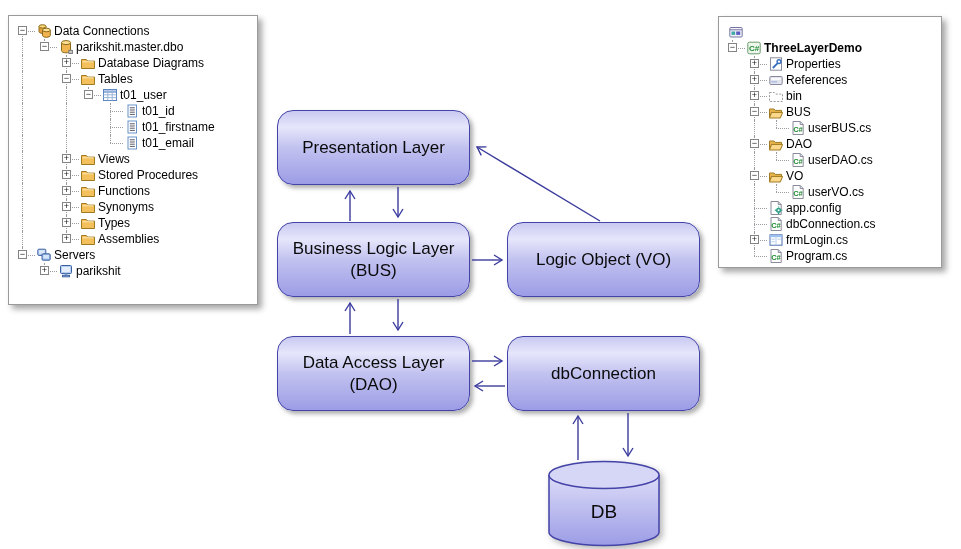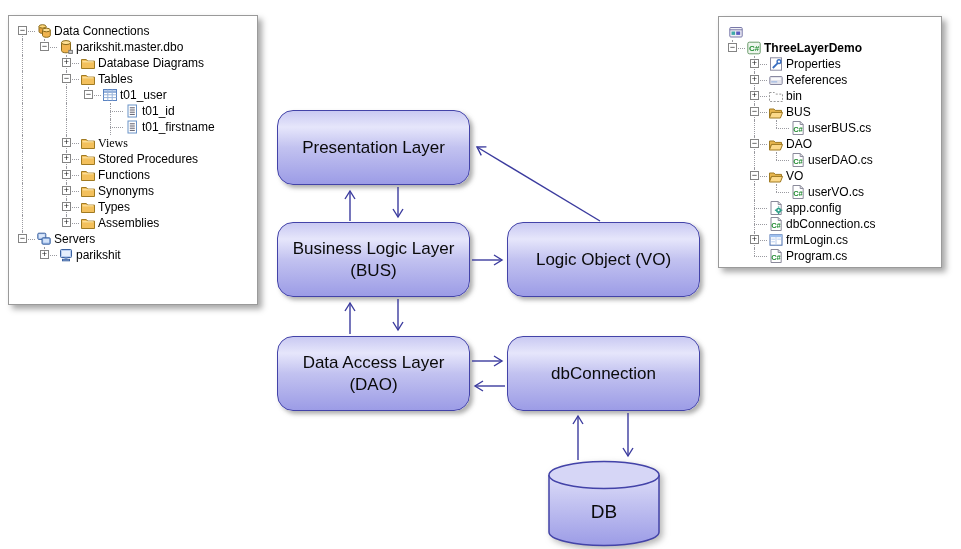--- a/index.html
+++ b/index.html
@@ -130,29 +130,42 @@
         <svg viewBox="0 0 16 16" xmlns="http://www.w3.org/2000/svg">
           <rect x="4" y="2" width="8.5" height="12" fill="#fff" stroke="#6a93c8"></rect>
           <path d="M5.8 4.8 h5 M5.8 7 h5 M5.8 9.2 h5 M5.8 11.4 h5" stroke="#5a5a6a" fill="none"></path>
         </svg>
       </span>
       <span class="tlabel" style="left: 126px;">t01_firstname</span>
     </div>
     <div class="trow">
       <div class="guide" style="left: 6px; top: 0px; height: 16px;"></div>
       <div class="guide" style="left: 50px; top: 0px; height: 16px;"></div>
-      <div class="stub" style="left: 50px; width: 13px;"></div>
-      <span class="exp" style="left: 46px;">+</span>
-      <span class="ticon" style="left: 64px;">
-        <svg viewBox="0 0 16 16" xmlns="http://www.w3.org/2000/svg">
-          <path d="M1.5 4.5 h4.8 l1.4 1.6 h6.8 v7.4 h-13 z" fill="#f3c05c" stroke="#a07a22"></path>
-          <path d="M2.5 6.8 h11" stroke="#ffe9b0" fill="none"></path>
-        </svg>
-      </span>
-      <span class="tlabel" style="left: 82px; font-family: Liberation Serif, serif;">Views</span>
+      <div class="guide" style="left: 94px; top: 0px; height: 8px;"></div>
+      <div class="stub" style="left: 94px; width: 13px;"></div>
+      <span class="ticon" style="left: 108px;">
+        <svg viewBox="0 0 16 16" xmlns="http://www.w3.org/2000/svg">
+          <rect x="4" y="2" width="8.5" height="12" fill="#fff" stroke="#6a93c8"></rect>
+          <path d="M5.8 4.8 h5 M5.8 7 h5 M5.8 9.2 h5 M5.8 11.4 h5" stroke="#5a5a6a" fill="none"></path>
+        </svg>
+      </span>
+      <span class="tlabel" style="left: 126px;">t01_email</span>
+    </div>
+    <div class="trow">
+      <div class="guide" style="left: 6px; top: 0px; height: 16px;"></div>
+      <div class="guide" style="left: 50px; top: 0px; height: 16px;"></div>
+      <div class="stub" style="left: 50px; width: 13px;"></div>
+      <span class="exp" style="left: 46px;">+</span>
+      <span class="ticon" style="left: 64px;">
+        <svg viewBox="0 0 16 16" xmlns="http://www.w3.org/2000/svg">
+          <path d="M1.5 4.5 h4.8 l1.4 1.6 h6.8 v7.4 h-13 z" fill="#f3c05c" stroke="#a07a22"></path>
+          <path d="M2.5 6.8 h11" stroke="#ffe9b0" fill="none"></path>
+        </svg>
+      </span>
+      <span class="tlabel" style="left: 82px;">Views</span>
     </div>
     <div class="trow">
       <div class="guide" style="left: 6px; top: 0px; height: 16px;"></div>
       <div class="guide" style="left: 50px; top: 0px; height: 16px;"></div>
       <div class="stub" style="left: 50px; width: 13px;"></div>
       <span class="exp" style="left: 46px;">+</span>
       <span class="ticon" style="left: 64px;">
         <svg viewBox="0 0 16 16" xmlns="http://www.w3.org/2000/svg">
           <path d="M1.5 4.5 h4.8 l1.4 1.6 h6.8 v7.4 h-13 z" fill="#f3c05c" stroke="#a07a22"></path>
           <path d="M2.5 6.8 h11" stroke="#ffe9b0" fill="none"></path>

